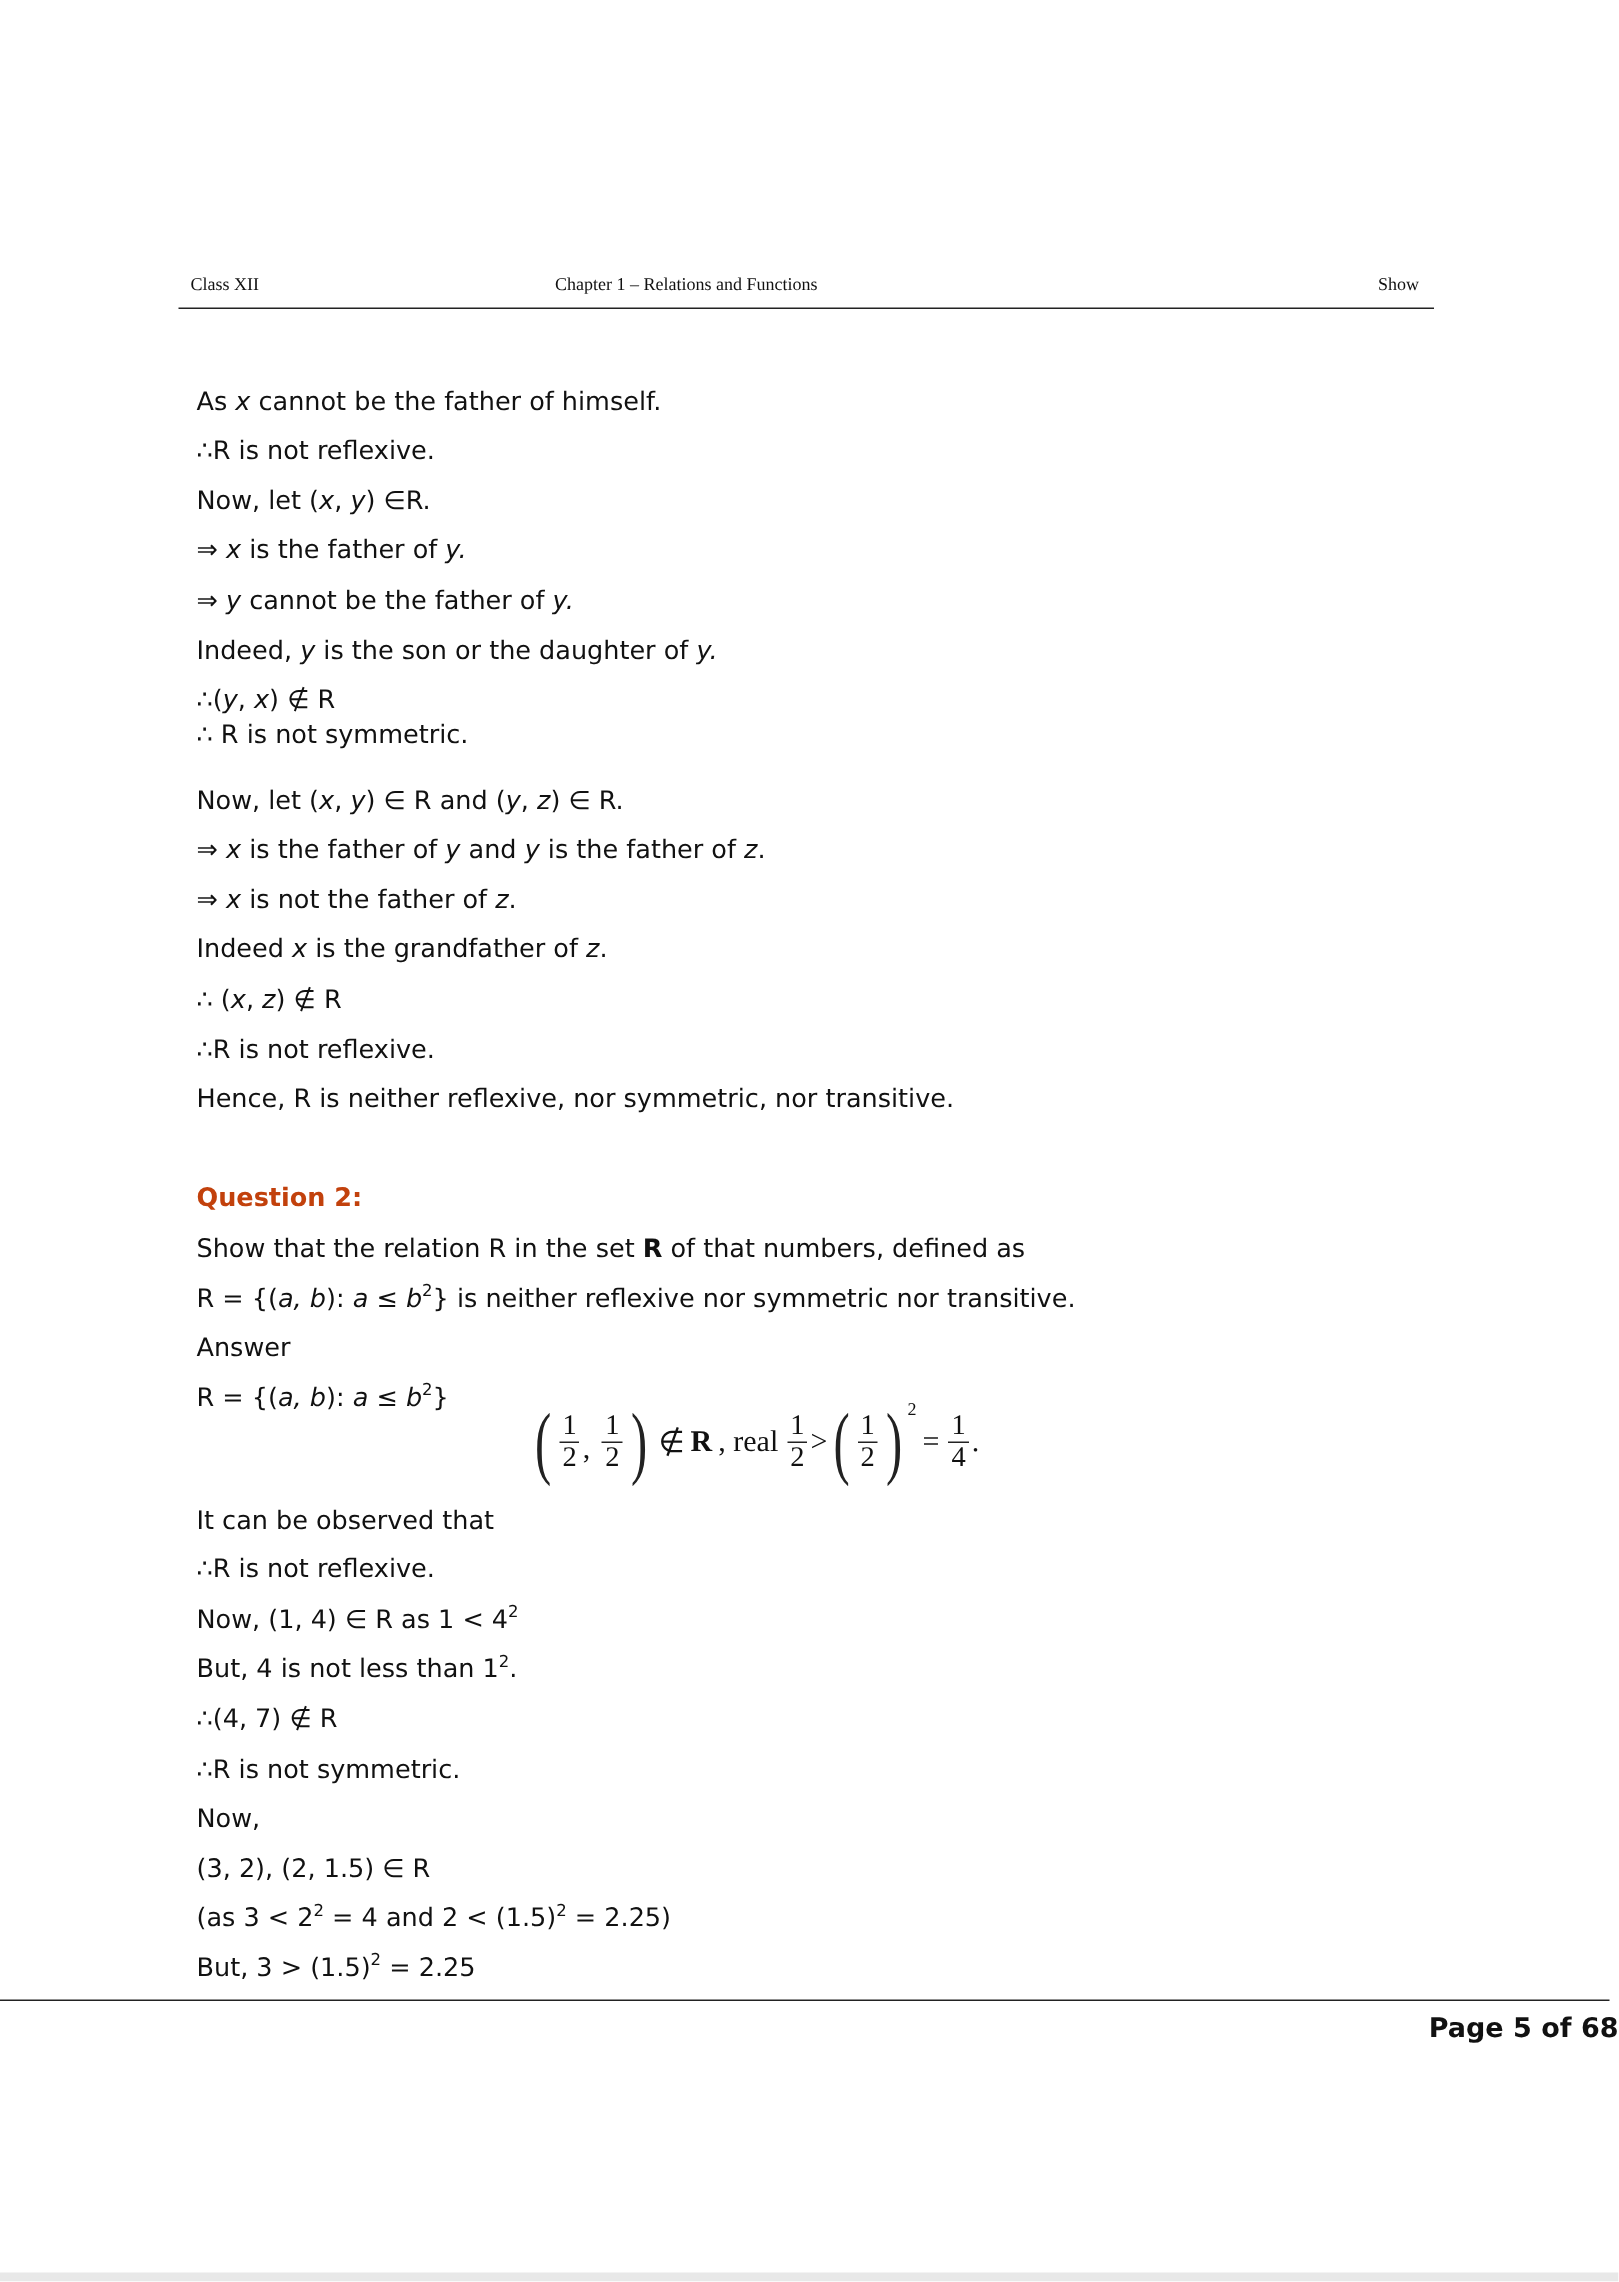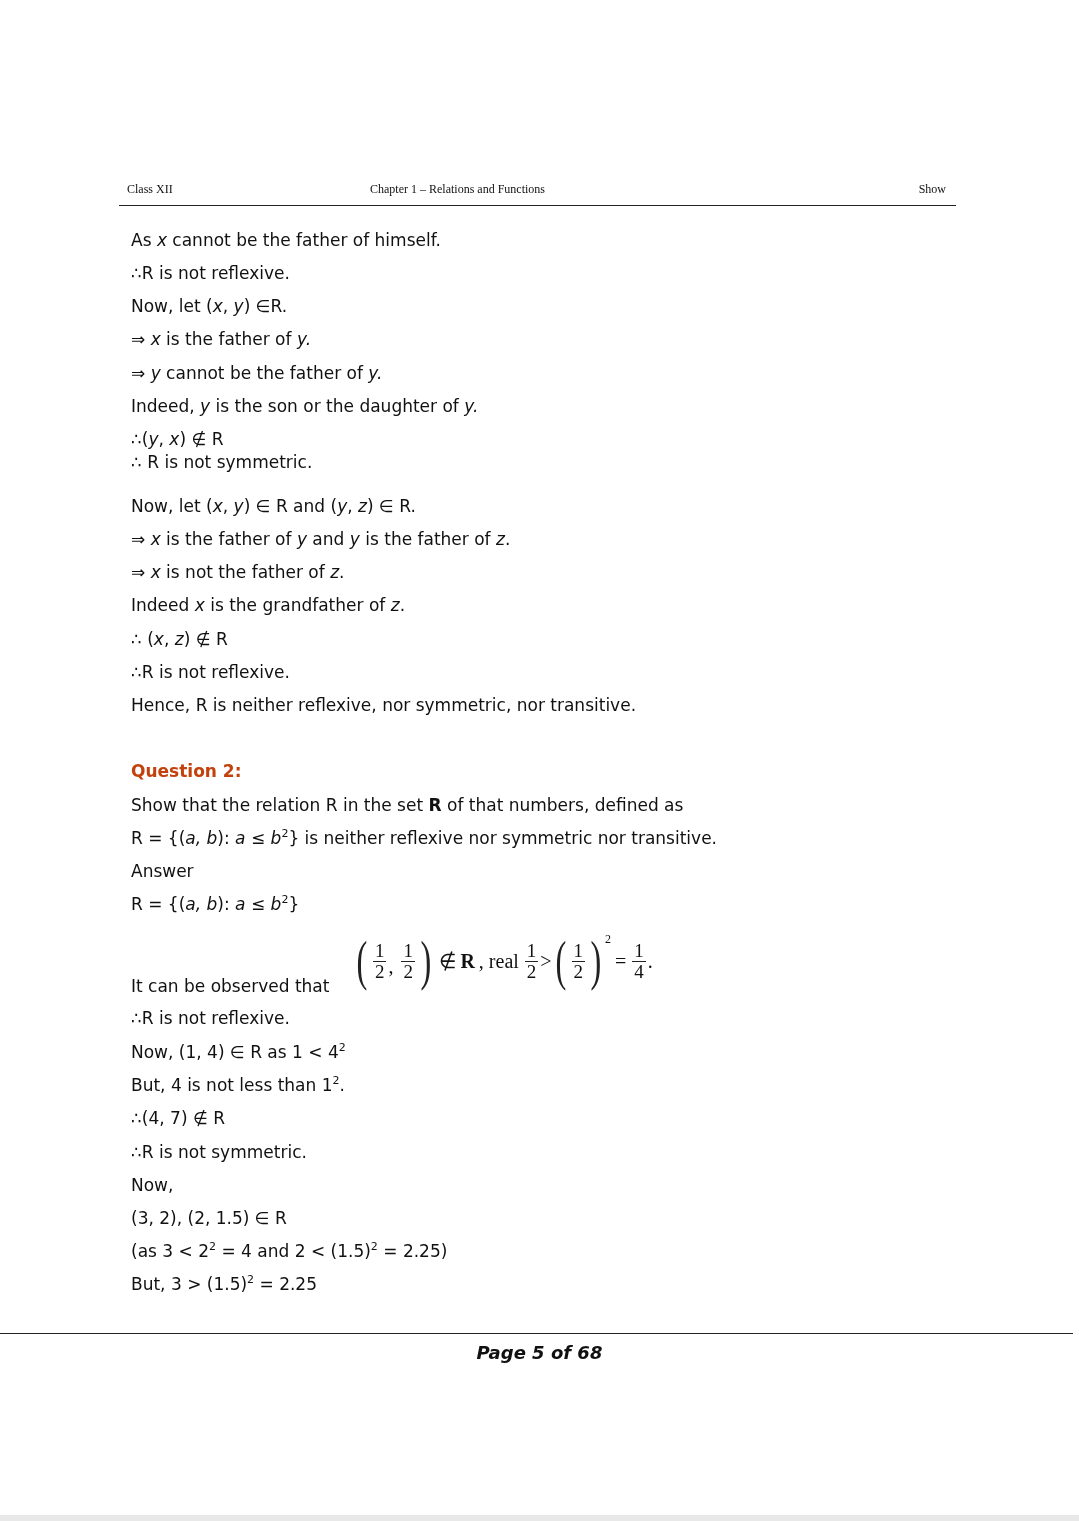--- a/index.html
+++ b/index.html
@@ -11,36 +11,36 @@
       position: absolute; left: 119px; top: 180px; width: 837px; height: 25px;
       border-bottom: 1.5px solid #222;
       font-size: 12px;
       font-family: Liberation Serif, serif;
     }
     .header span { position: absolute; top: 2px; white-space: nowrap; }
     .h-left { left: 8px; }
     .h-center { left: 251px; }
     .h-right { right: 10px; }
     .line {
-      position: absolute; left: 131px; font-size: 17px; white-space: nowrap; line-height: 20px;
+      position: absolute; left: 131px; font-size: 17px; white-space: nowrap; line-height: 20px; margin-top: 28px;
     }
     .line i { font-style: italic; }
     .q-title { color: #c2410c; font-weight: bold; }
     sup { font-size: 11px; vertical-align: 7px; line-height: 0; }
     .math {
       position: absolute; left: 353px; top: 930px; height: 62px;
       font-family: "Liberation Serif", serif; font-size: 20px; display: flex; align-items: center;
     }
     .paren { font-size: 54px; font-weight: 200; transform: scaleX(0.6); display: inline-block; line-height: 1; color: #222; }
     .frac { display: inline-flex; flex-direction: column; align-items: center; margin: 0 2px; font-size: 19px; line-height: 1.05; }
     .frac .num { border-bottom: 1px solid #222; padding: 0 2px; }
     .m-txt { margin: 0 4px; white-space: nowrap; }
     .sup2 { font-size: 12px; align-self: flex-start; margin-top: 2px; }
     .footer-line { position: absolute; left: 0; top: 1333px; width: 1073px; border-top: 1.5px solid #222; }
-    .footer { position: absolute; left: 0; width: 1079px; top: 1342px; text-align: center; font-weight: bold; font-size: 18px; font-style: italic; }
+    .footer { position: absolute; left: 0; width: 1079px; top: 1342px; text-align: right; font-weight: bold; font-size: 18px; }
     .bottom-strip { position: absolute; left: 0; top: 1515px; width: 1079px; height: 6px; background: #e8e8e8; }
   </style>
 </head>
 <body>
 
 <div class="header">
   <span class="h-left">Class XII</span>
   <span class="h-center">Chapter 1 – Relations and Functions</span>
   <span class="h-right">Show</span>
 </div>

